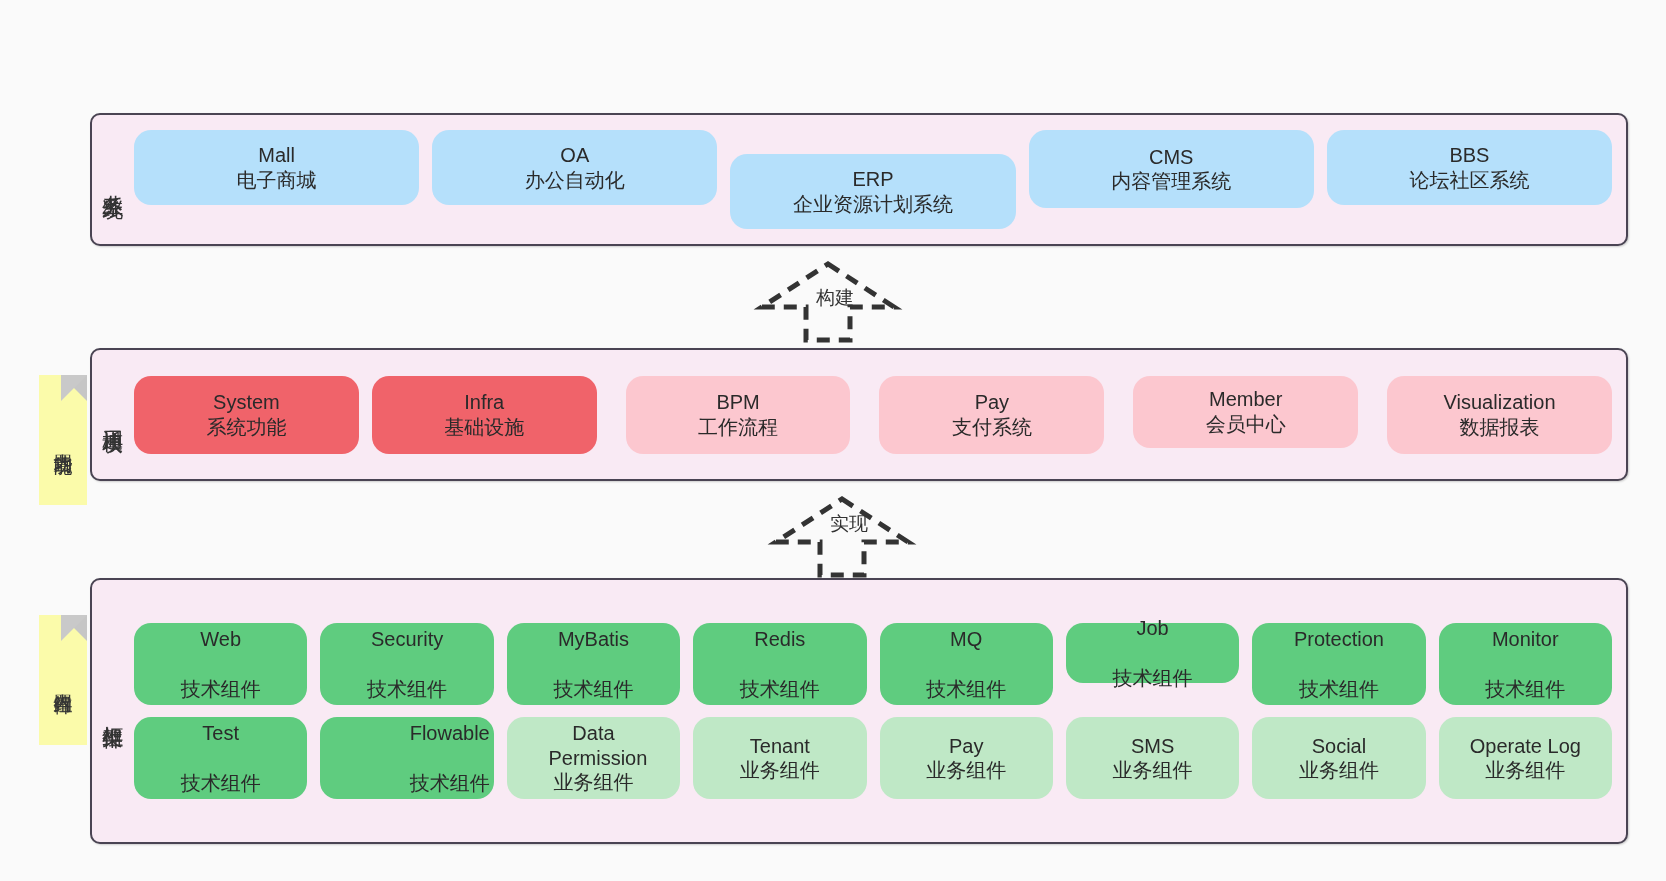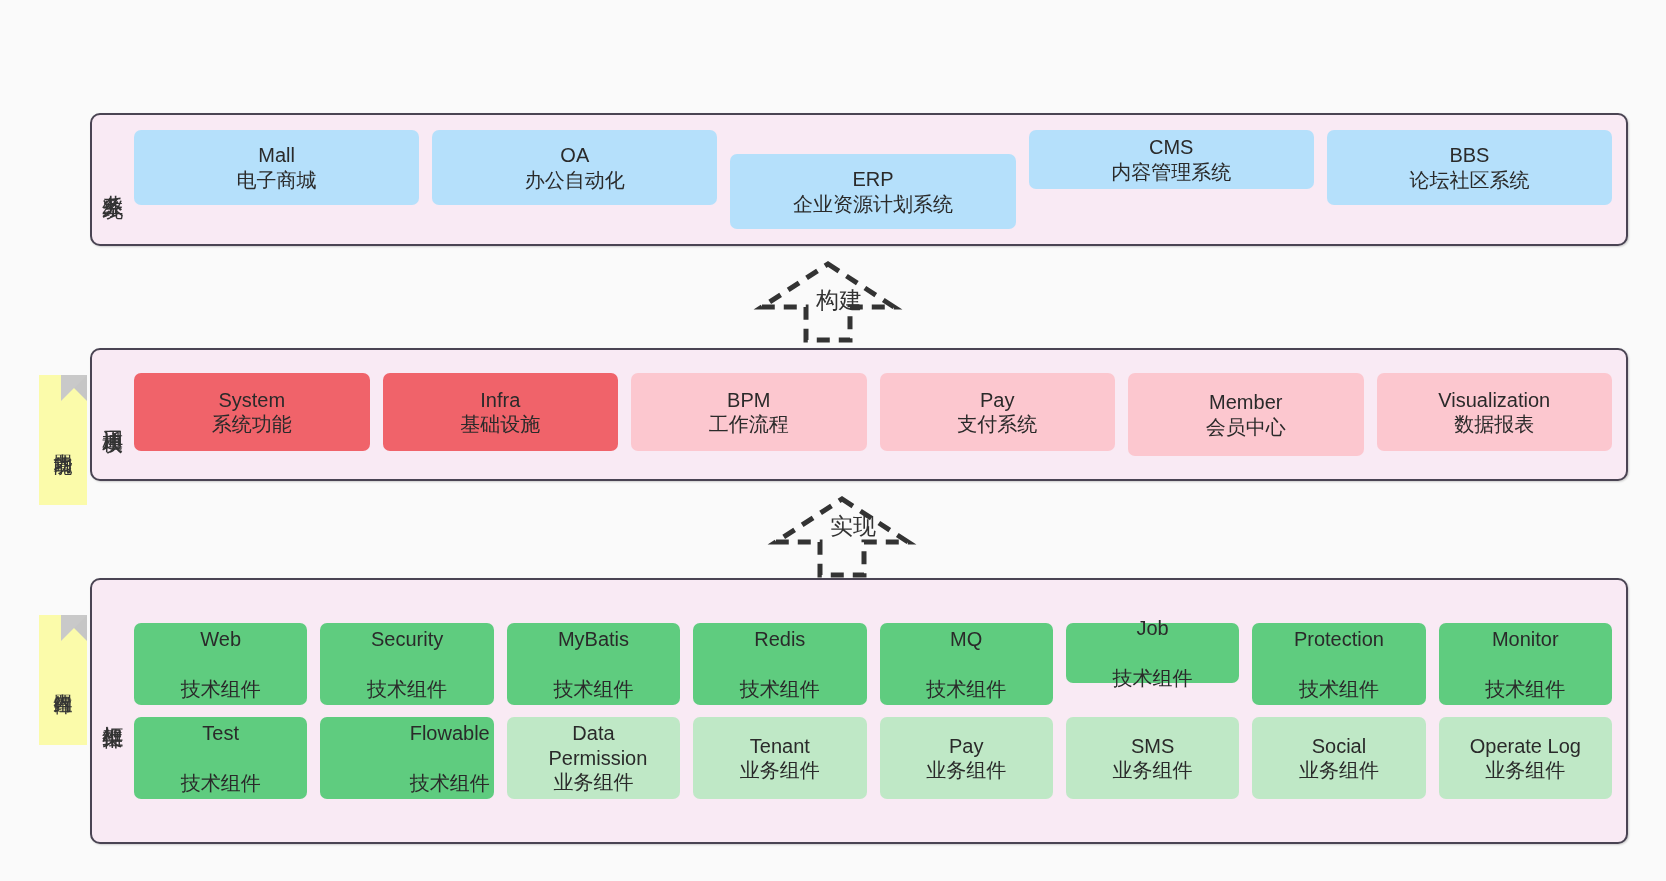--- a/index.html
+++ b/index.html
@@ -57,39 +57,39 @@
   .box-row {
     display: flex;
     align-items: stretch;
     gap: 13px;
   }
   .box-row + .box-row { margin-top: 12px; }
 
   .node {
     flex: 1 1 0;
     box-sizing: border-box;
-    border-radius: 7px;
+    border-radius: 17px;
     display: flex;
     flex-direction: column;
     align-items: center;
     justify-content: center;
     text-align: center;
     font-size: 20px;
     line-height: 1.22;
     color: #2a2a2a;
     padding: 6px 4px;
     user-select: none;
   }
   .node .t1 { white-space: normal; }
   .node .t2 { white-space: nowrap; }
 
   
   .c-blue       { background: #b5e0fb; }
   .c-red        { background: #f0636a; }
-  .c-pink       { background: #fcc7cf; }
+  .c-pink       { background: #fcc7cf; margin-left: 16px; }
   .c-green      { background: #5fcc7f; gap: 25px; }
   .c-lightgreen { background: #bfe8c6; }
 
   
   .note {
     position: absolute;
     box-sizing: border-box;
     background: #fbfbaa;
     display: flex;
     align-items: center;
@@ -124,21 +124,21 @@
   }
 
   
   .arrow {
     position: absolute;
     pointer-events: none;
   }
   .arrow svg { display: block; overflow: visible; }
   .arrow-label {
     position: absolute;
-    font-size: 23px;
+    font-size: 19px;
     color: #333333;
     white-space: nowrap;
     user-select: none;
     background: transparent;
   }
 </style>
 </head>
 <body>
 
 <div class="canvas">
@@ -152,21 +152,21 @@
           <span class="t2">电子商城</span>
         </div>
         <div class="node c-blue" style="height:75px;">
           <span class="t1">OA</span>
           <span class="t2">办公自动化</span>
         </div>
         <div class="node c-blue" style="height:75px;margin-top:24px;">
           <span class="t1">ERP</span>
           <span class="t2">企业资源计划系统</span>
         </div>
-        <div class="node c-blue" style="height:59px;text-align:center;">
+        <div class="node c-blue" style="height:78px;text-align:center;">
           <span class="t1">CMS</span>
           <span class="t2">内容管理系统</span>
         </div>
         <div class="node c-blue" style="height:75px;">
           <span class="t1">BBS</span>
           <span class="t2">论坛社区系统</span>
         </div>
       </div>
     </div>
   </div>
@@ -196,21 +196,21 @@
           <span class="t2">基础设施</span>
         </div>
         <div class="node c-pink" style="height:78px;">
           <span class="t1">BPM</span>
           <span class="t2">工作流程</span>
         </div>
         <div class="node c-pink" style="height:78px;">
           <span class="t1">Pay</span>
           <span class="t2">支付系统</span>
         </div>
-        <div class="node c-pink" style="height:83px;">
+        <div class="node c-pink" style="height:72px;">
           <span class="t1">Member</span>
           <span class="t2">会员中心</span>
         </div>
         <div class="node c-pink" style="height:78px;">
           <span class="t1">Visualization</span>
           <span class="t2">数据报表</span>
         </div>
       </div>
     </div>
   </div>

